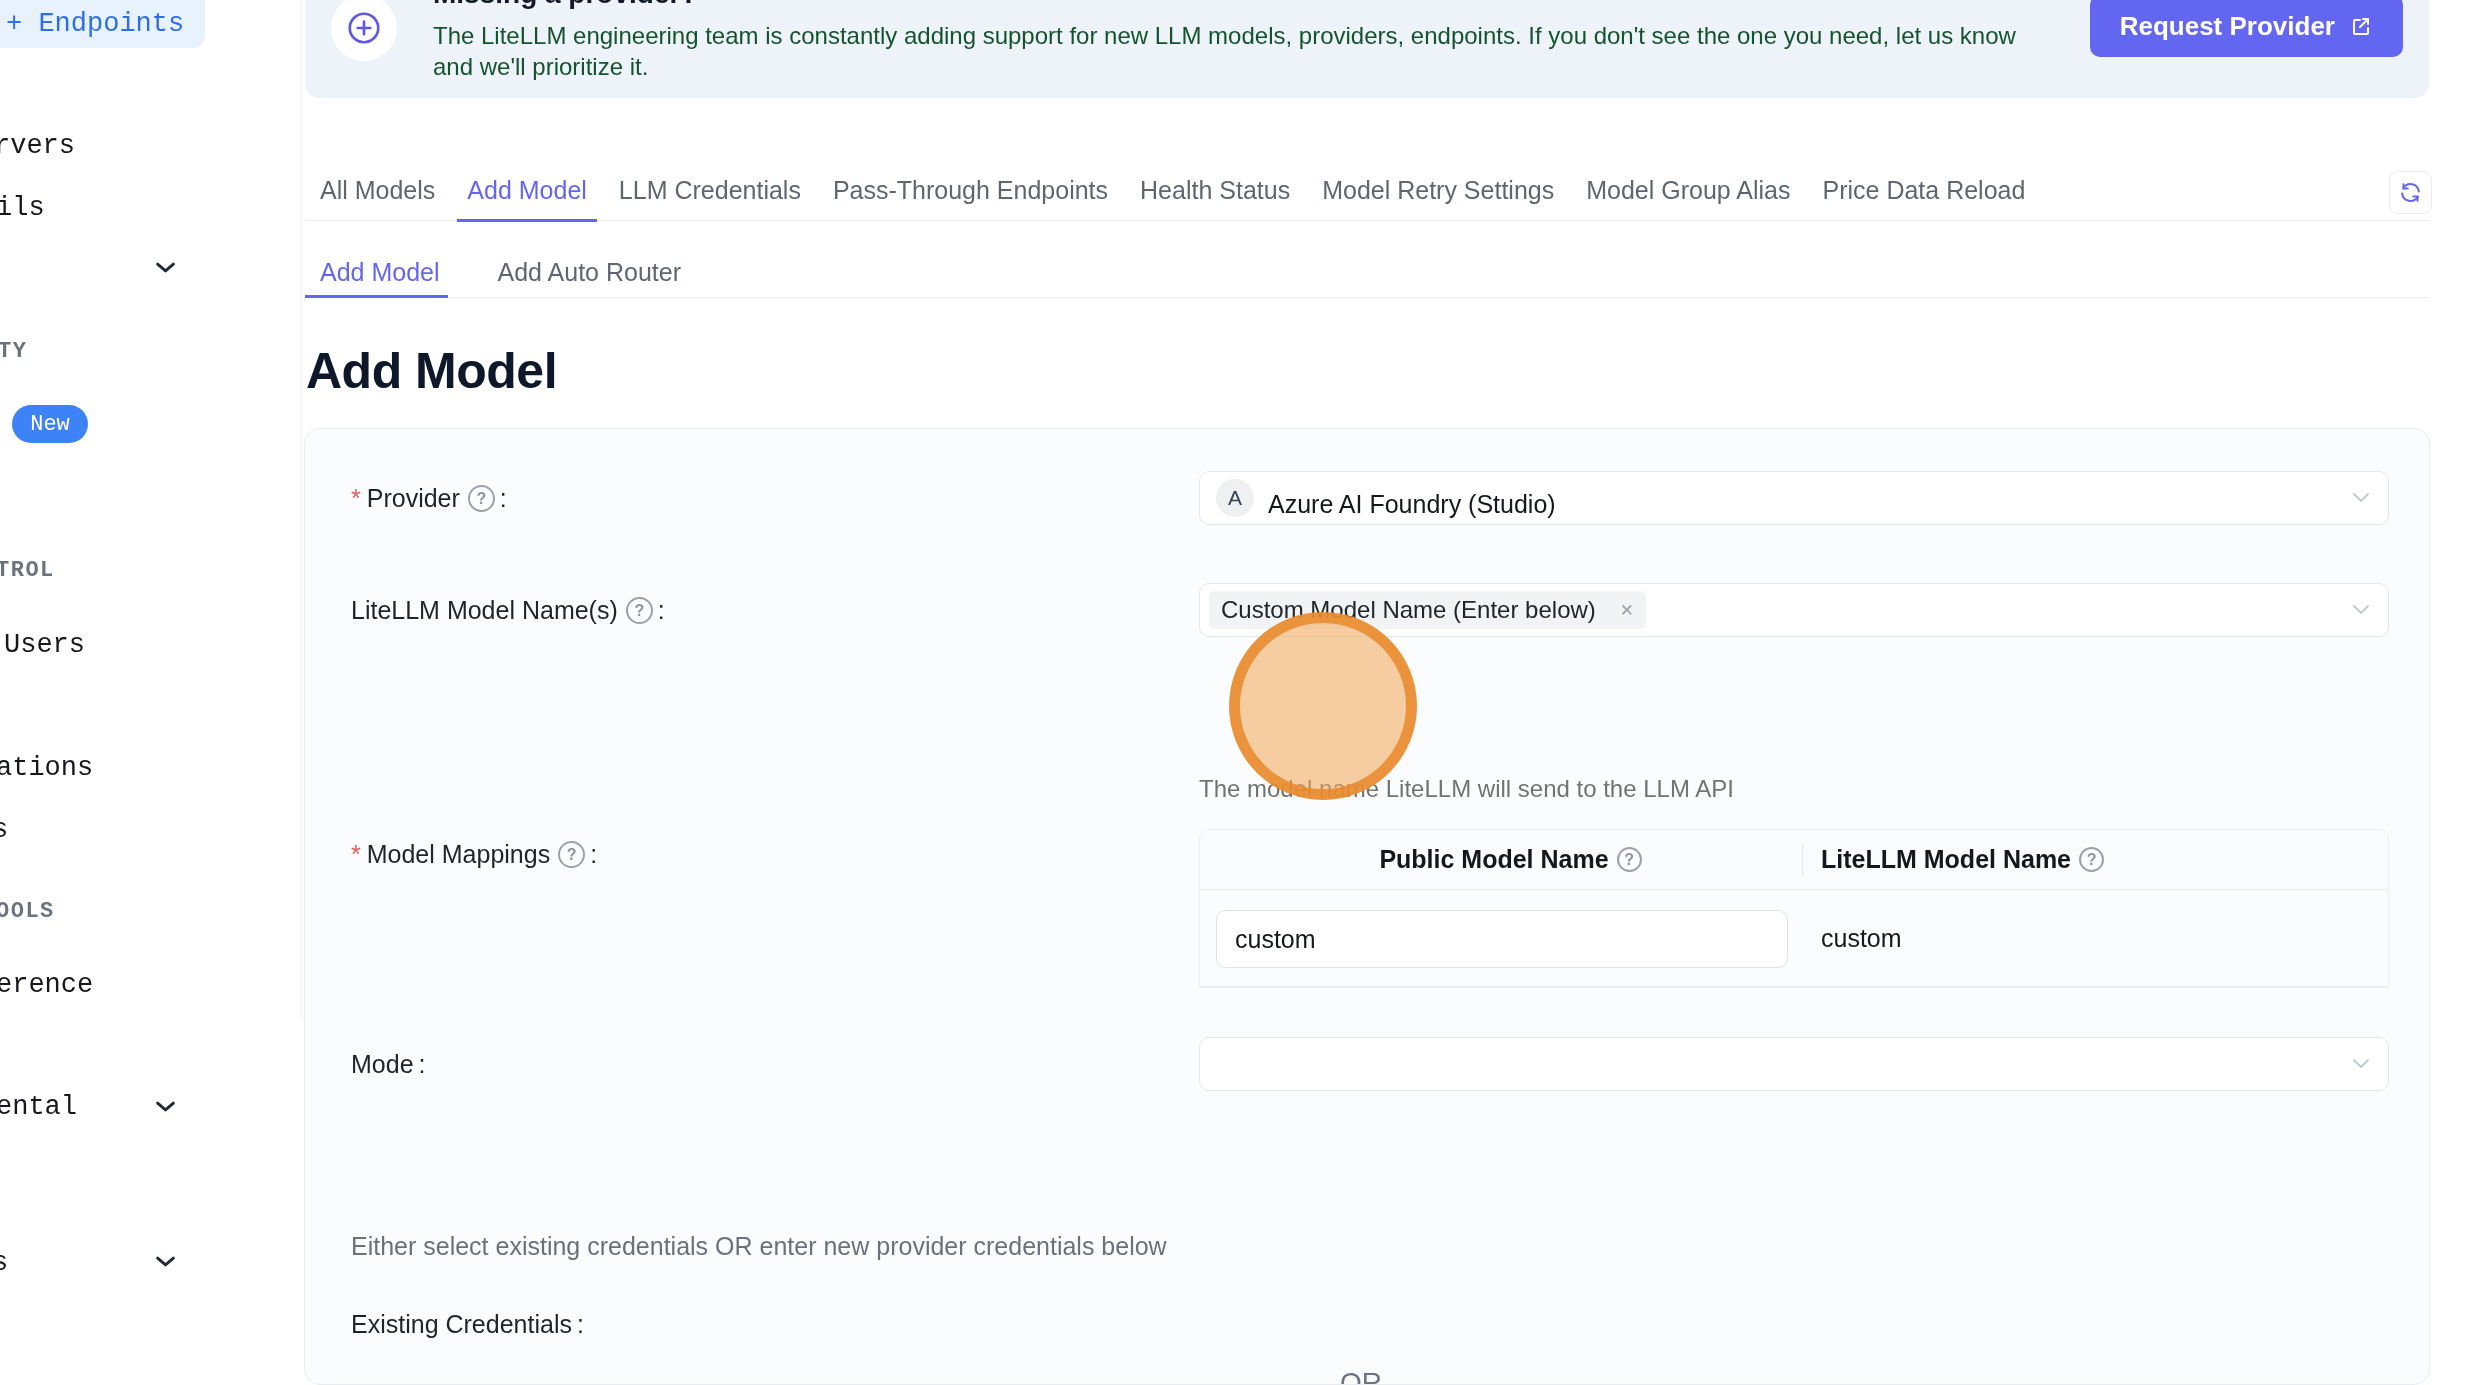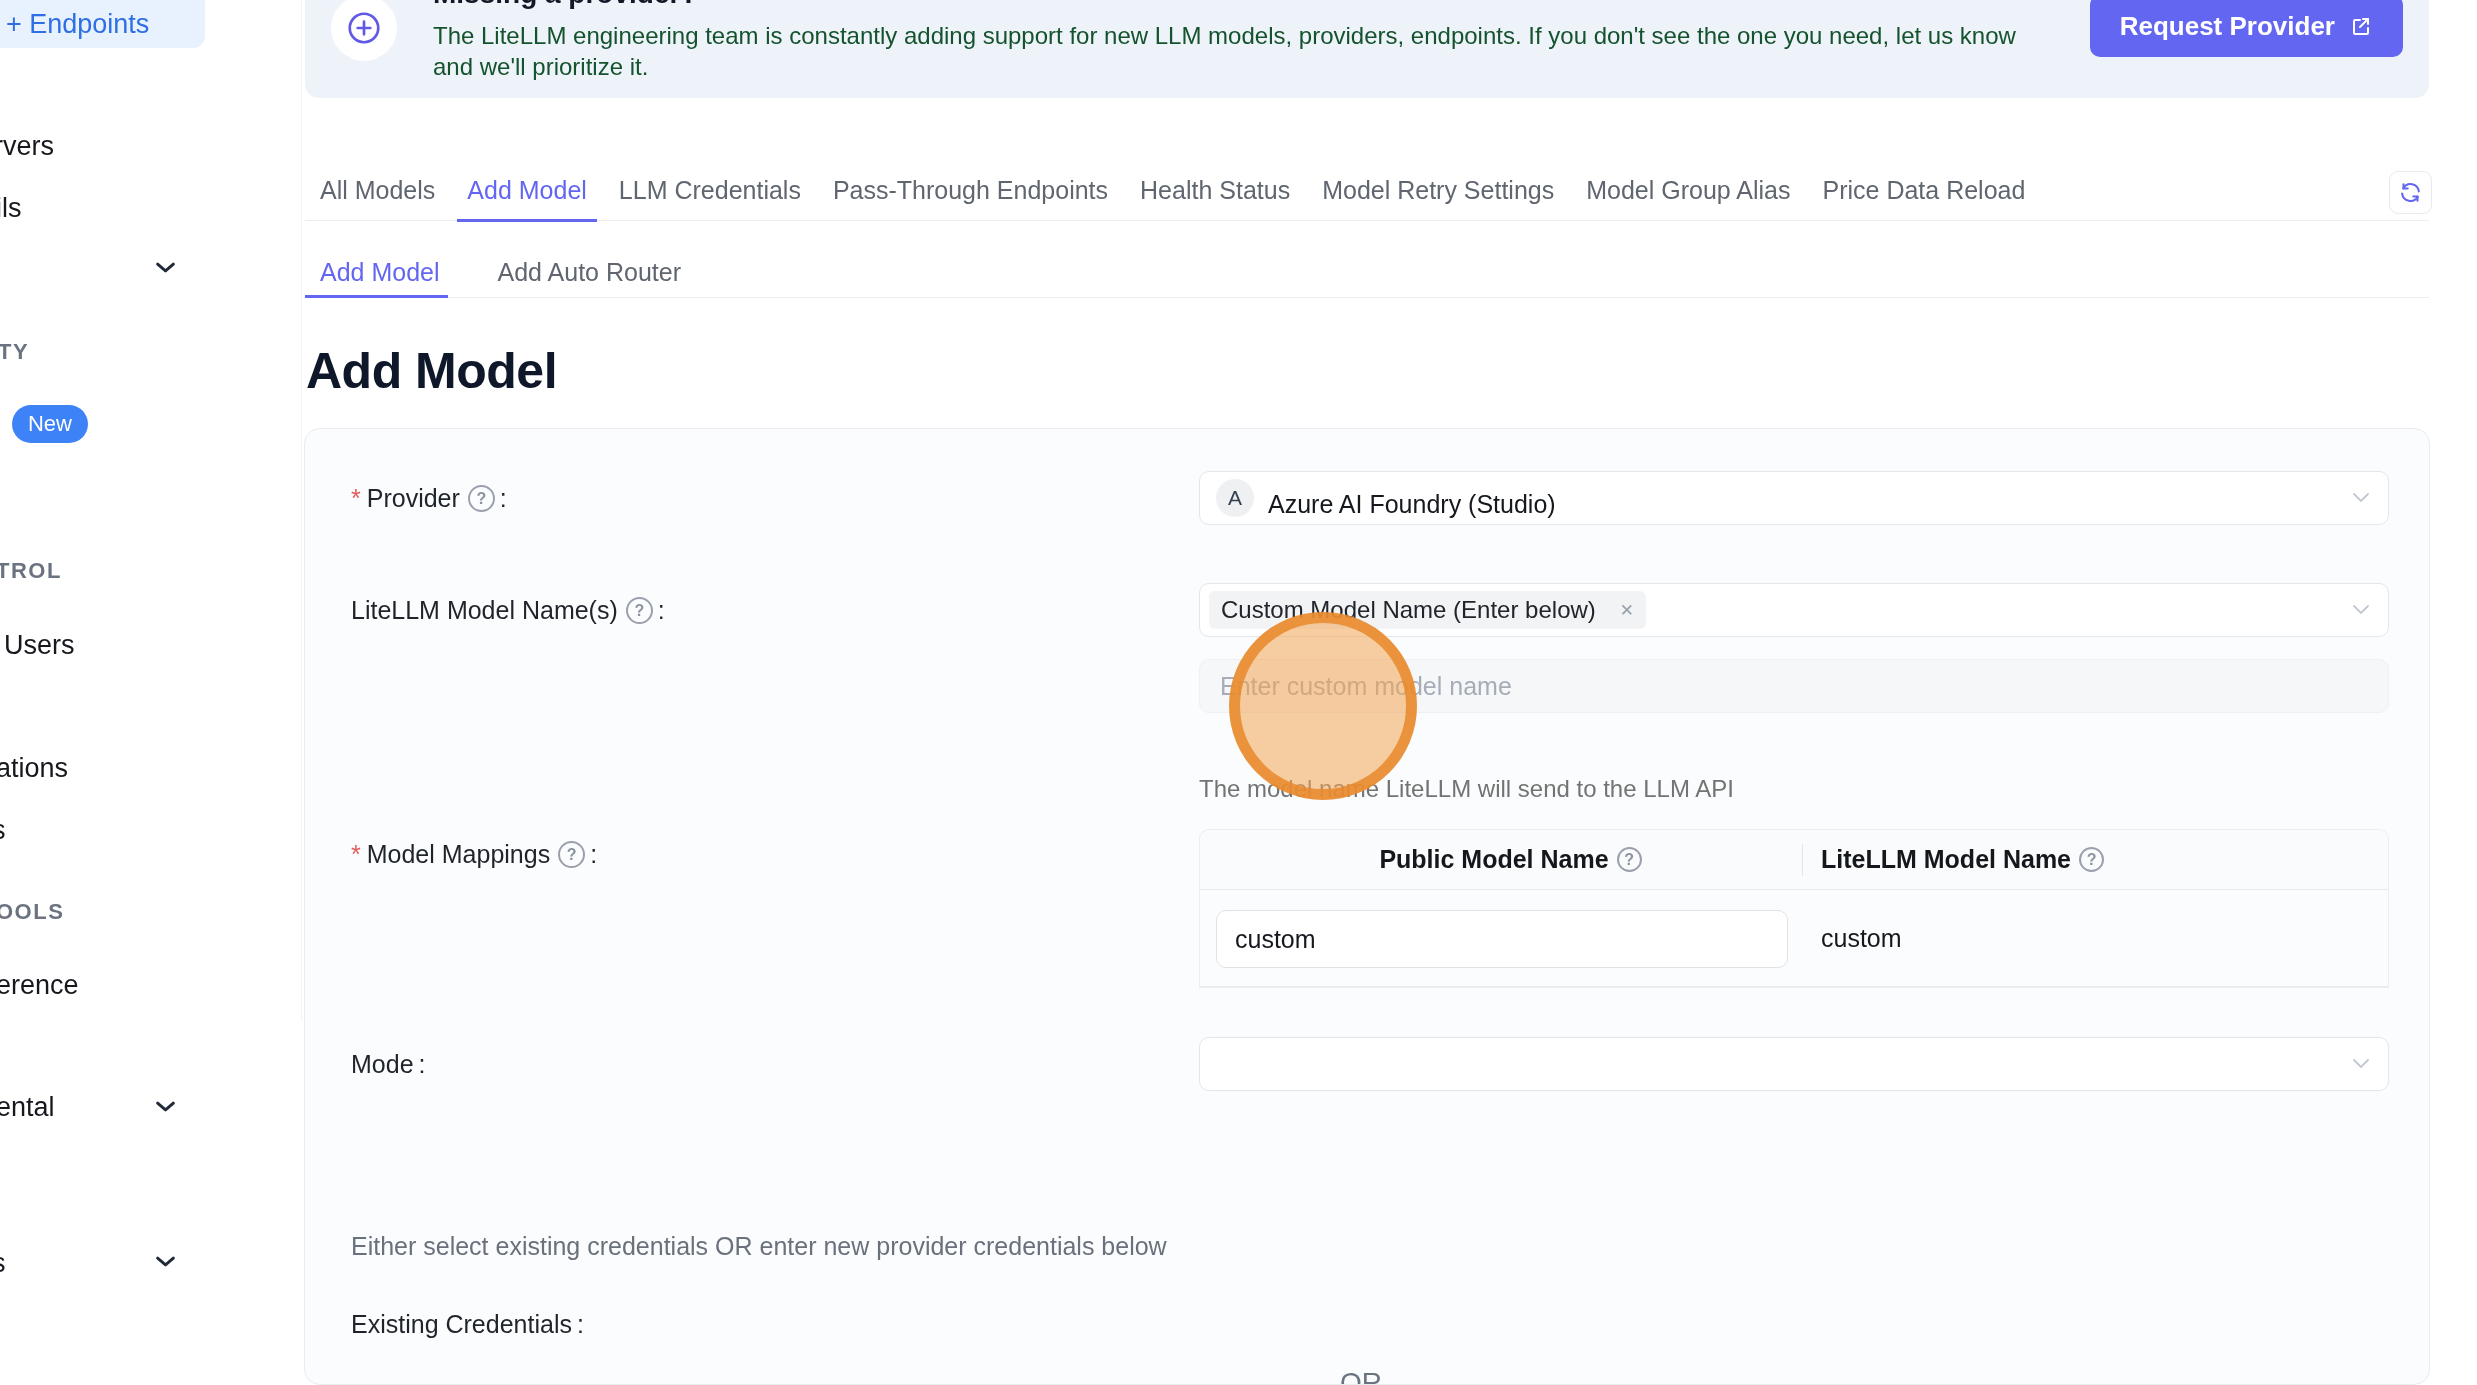--- a/index.html
+++ b/index.html
@@ -2,21 +2,21 @@
 <html><head>
 <meta charset="utf-8">
 <style>
   * { margin:0; padding:0; box-sizing:border-box; }
   html,body { width:2477px; height:1385px; overflow:hidden; background:#fff;
               font-family:"Liberation Sans", sans-serif; color:#111827; }
   #screen { position:relative; width:2477px; height:1385px; overflow:hidden; background:#fff; }
 
   
   .sidebar { position:absolute; left:0; top:0; width:302px; height:1020px; background:#fff;
-             border-right:1px solid #f2f3f5; z-index:2; }
+             border-right:1px solid #f2f3f5; z-index:2;font-family:Liberation Mono, monospace; }
   .sb-frag { position:absolute; font-size:27px; color:#16181d; white-space:nowrap; cursor:pointer; }
   .sb-head { position:absolute; font-size:22px; font-weight:700; color:#6b7280; letter-spacing:1.5px; white-space:nowrap; }
   .sb-pill { position:absolute; left:-46px; top:-12px; width:251px; height:60px; background:#e8f1fe; border-radius:12px; }
   .sb-pill span { position:absolute; left:52px; top:21px; font-size:27px; color:#2f6fe4; font-weight:500; white-space:nowrap; }
   .sb-chev { position:absolute; width:27px; height:27px; }
   .badge-new { position:absolute; left:12px; top:405px; width:76px; height:38px; background:#3d82f6;
                border-radius:19px; color:#fff; font-size:22px; font-weight:500;
                display:flex; align-items:center; justify-content:center; }
 
   
@@ -205,21 +205,20 @@
     </div>
     <div class="sel" style="top:154px; padding-left:9px;">
       <span class="tagchip">
         <span>Custom Model Name (Enter below)</span>
         <span class="tag-x"></span>
       </span>
       <svg class="sel-chev" width="18" height="12" viewBox="0 0 18 12" fill="none" stroke="#c2c8d0" stroke-width="1.8" stroke-linecap="round">
           <path d="M2 2l7 7 7-7"></path>
         </svg>
     </div>
-    <input class="gray-input" style="top: 230px;" type="text" placeholder="Enter custom model name">
     <div class="helper" style="top:346px;">The model name LiteLLM will send to the LLM API</div>
 
     <div class="flabel" style="top:411px;">
       <span class="req">*</span>
       <span>Model Mappings</span>
       <span class="qicon"></span>
       <span class="colon">:</span>
     </div>
     <div class="mtable">
       <div class="mt-head">

